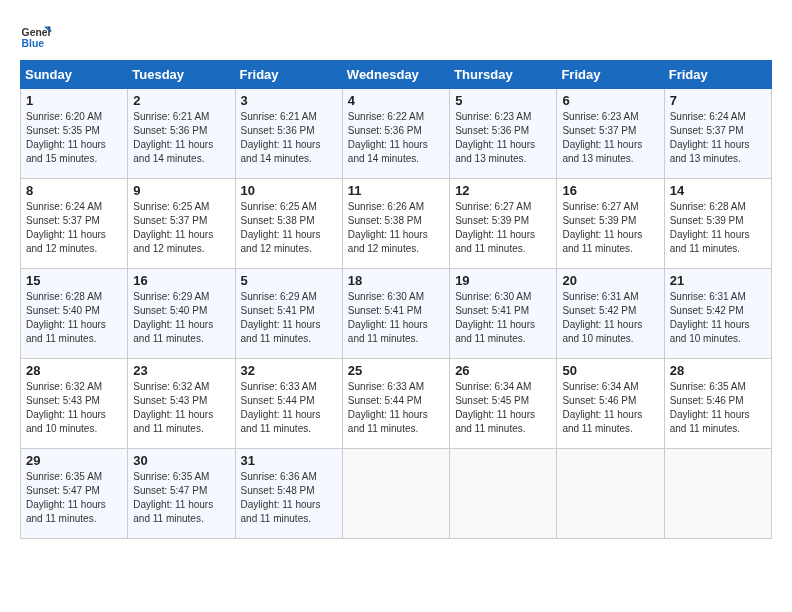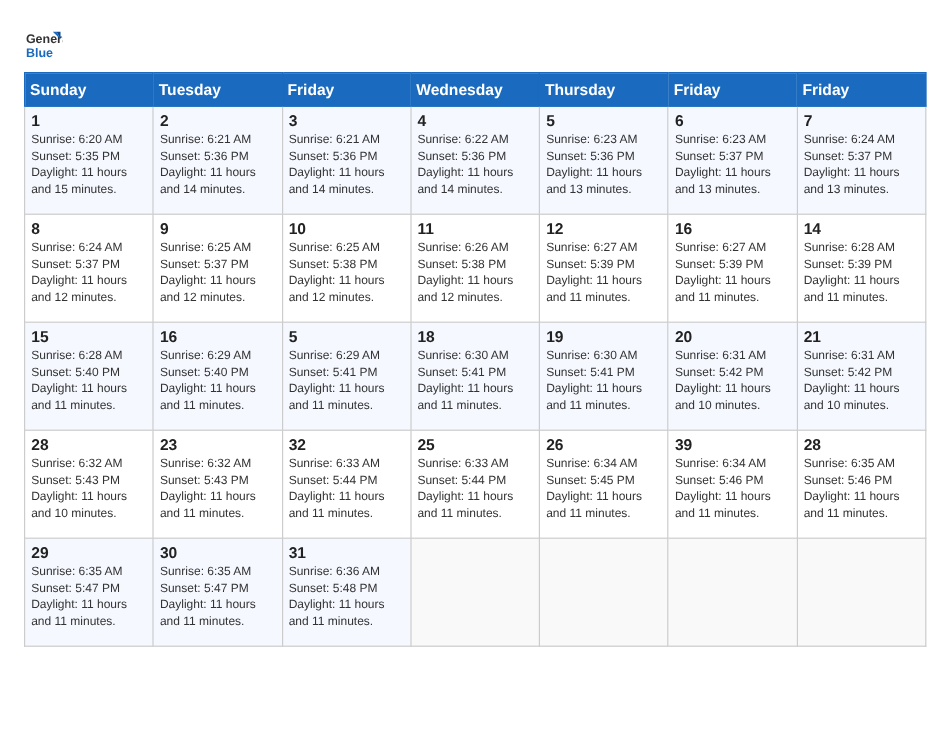--- a/index.html
+++ b/index.html
@@ -325,21 +325,21 @@
       </td>
         <td>
         <span class="day-number">26</span>
         <div class="day-info">
           Sunrise: 6:34 AM<br>
           Sunset: 5:45 PM<br>
           Daylight: 11 hours and 11 minutes.
         </div>
       </td>
         <td>
-        <span class="day-number">39</span>
+        <span class="day-number">50</span>
         <div class="day-info">
           Sunrise: 6:34 AM<br>
           Sunset: 5:46 PM<br>
           Daylight: 11 hours and 11 minutes.
         </div>
       </td>
         <td>
         <span class="day-number">28</span>
         <div class="day-info">
           Sunrise: 6:35 AM<br>

